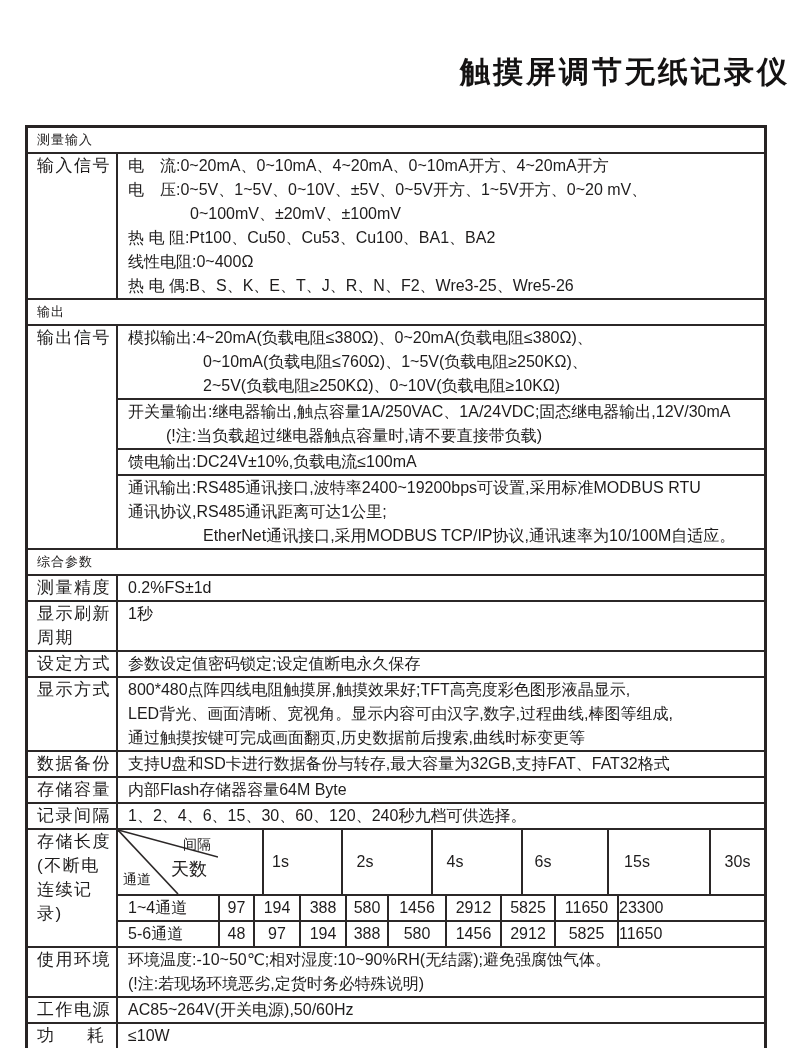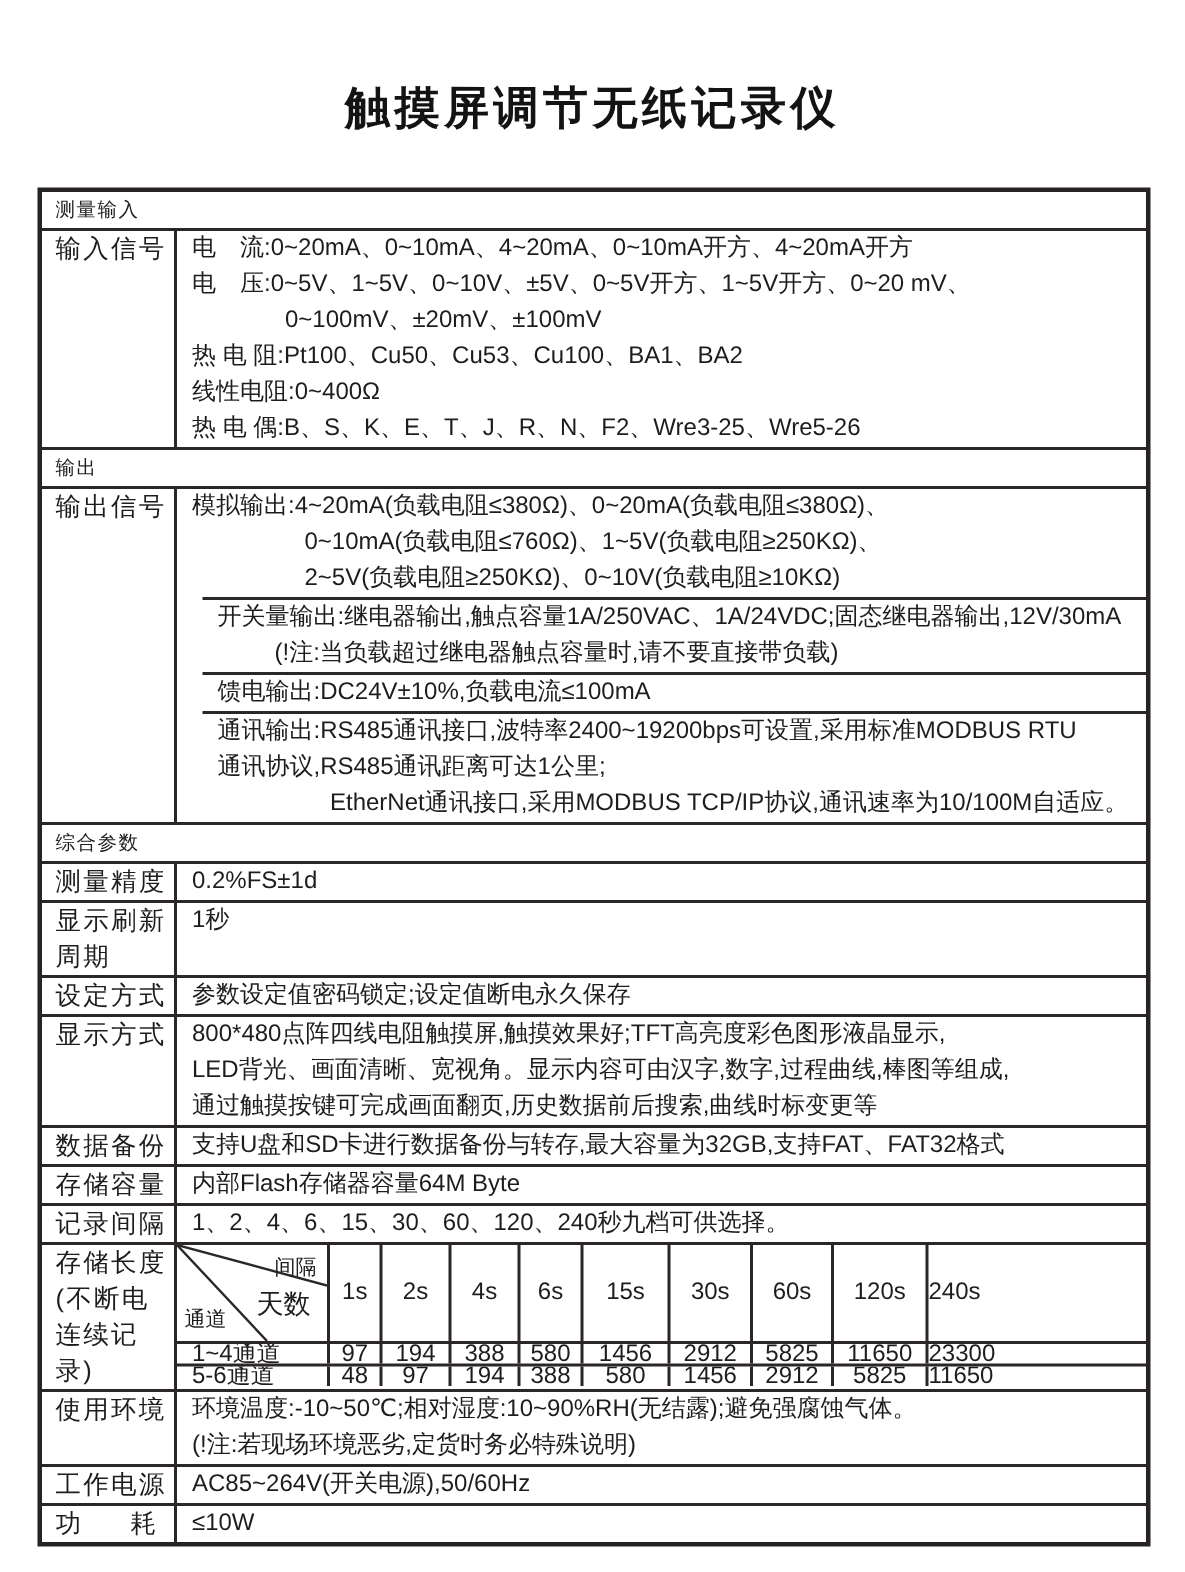--- a/index.html
+++ b/index.html
@@ -5,21 +5,21 @@
   * { box-sizing: border-box; margin: 0; padding: 0; }
   html,body { background:#ffffff; }
   body {
     width: 790px; height: 1048px; overflow: hidden; position: relative;
     font-family: "Liberation Sans", "DejaVu Sans", sans-serif;
     color: #1e1c1c;
     -webkit-font-smoothing: antialiased;
   }
   .page-title {
     padding-top: 52px;
-    text-align: center;
+    text-align: right;
     font-size: 30px;
     font-weight: bold;
     letter-spacing: 3px;
     color: #141212;
   }
   .spec-table {
     margin: 32px 0 0 25px;
     width: 742px;
     border: 3px solid #272323;
     background: #fff;
@@ -37,25 +37,25 @@
   }
   .lbl.spread { letter-spacing: 0; text-align: justify; text-align-last: justify; padding-right: 12px; }
   .content { flex: 1 1 auto; padding: 0 4px 0 10px; min-width: 0; }
   .content.nopad { padding: 0; }
   .section-cell { flex: 1 1 auto; padding-left: 9px; font-size: 13px; letter-spacing: 1px; }
   .line { white-space: nowrap; overflow: hidden; }
   .ind-38 { padding-left: 38px; }
   .ind-62 { padding-left: 62px; }
   .ind-75 { padding-left: 75px; }
   .sub { padding: 0 4px 0 10px; }
-  .sub + .sub { border-top: 2px solid #2b2727; margin-left: 17px; }
+  .sub + .sub { border-top: 2px solid #2b2727; }
   
   .s-table { flex: 1 1 auto; display: flex; flex-direction: column; min-width: 0; }
-  .s-hrow { display: flex; height: 64px; }
-  .s-drow { display: flex; height: 15px; border-top: 2px solid #2b2727; justify-content: center; }
+  .s-hrow { display: flex; height: 64px; gap: 44px; }
+  .s-drow { display: flex; height: 26px; border-top: 2px solid #2b2727; justify-content: center; }
   .s-c {
     border-left: 2px solid #2b2727;
     display: flex; align-items: center; justify-content: center;
     overflow: hidden; white-space: nowrap; font-size: 16px;
   }
   .s-c:first-child { border-left: none; }
   .s-c.name { justify-content: flex-start; padding-left: 10px; }
   .s-c.last { flex: 1 1 auto; justify-content: flex-start; padding-left: 0; }
   .c-diag { flex: 0 0 100px; width: 100px; position: relative; border-left: none; }
   .c-diag svg { position: absolute; left: 0; top: 0; width: 100%; height: 100%; }

